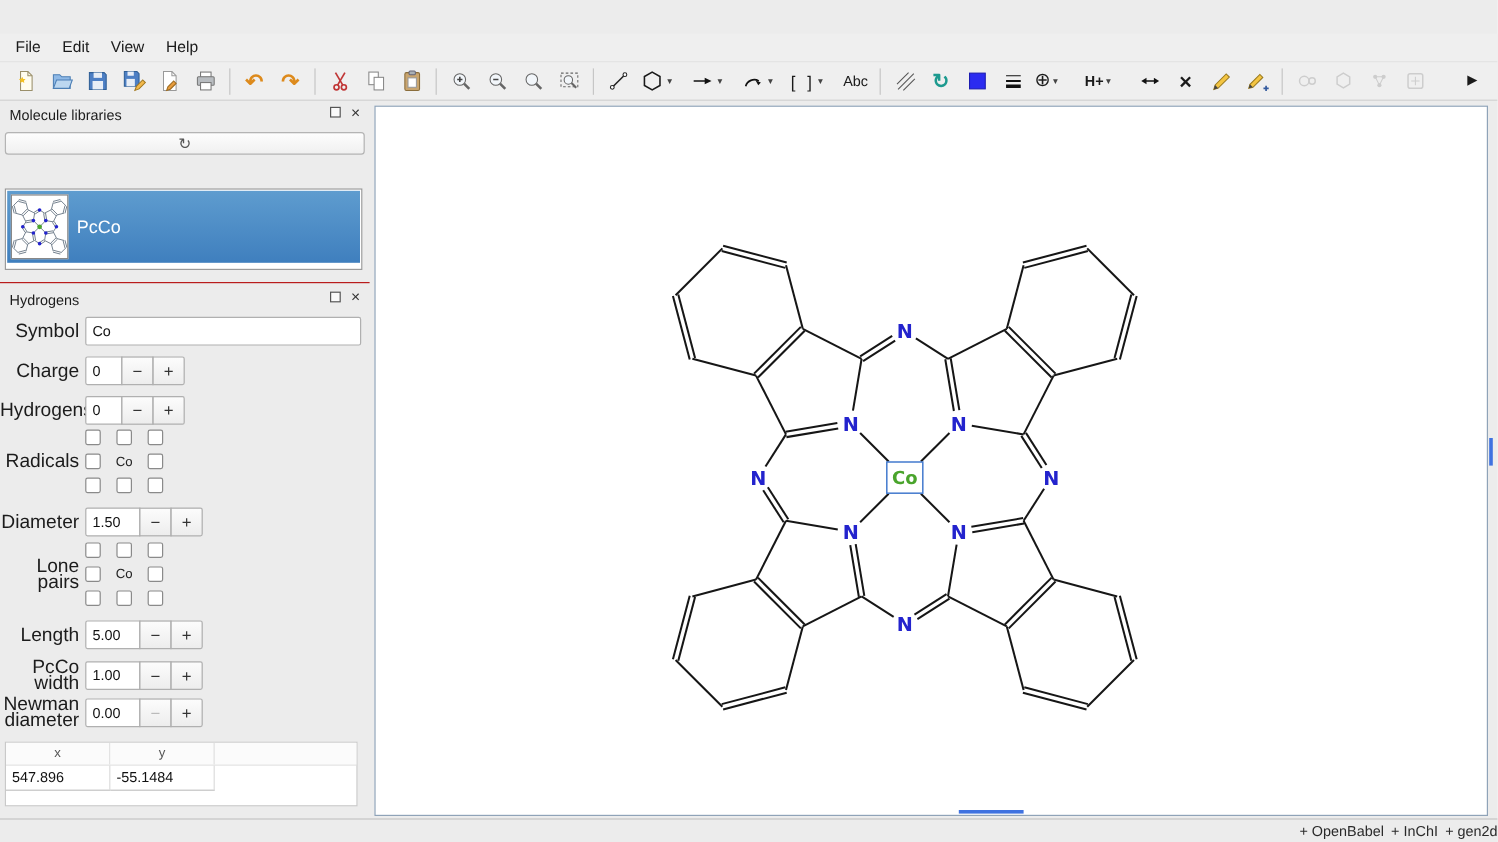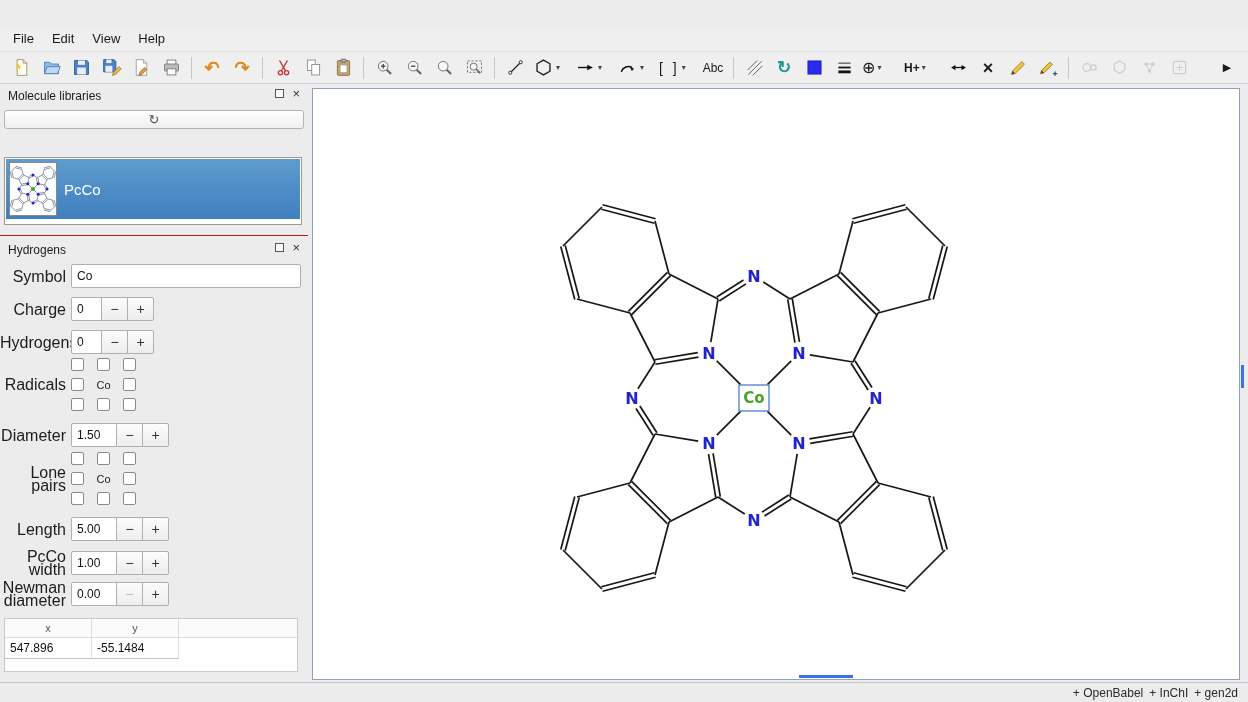--- a/index.html
+++ b/index.html
@@ -66,21 +66,21 @@
   .cval .ccell { height:21px; font-size:12px; color:#111; padding-left:5px; border-bottom:1px solid #c3c3c3; }
   .ccell.rest { flex:1; border-right:none; border-bottom:none; }
 
   
   .canvas { position:absolute; left:312px; top:88px; width:928px; height:592px; background:#ffffff; border:1px solid #8fa3b8; }
   .canvas svg { position:absolute; left:0; top:0; }
   .hthumb { position:absolute; left:486px; top:586px; width:54px; height:3px; background:#3f72e0; }
   .vthumb { position:absolute; left:1241px; top:365px; width:3px; height:23px; background:#3f72e0; }
 
   
-  .statusbar { position:absolute; left:0; top:682px; width:1248px; height:20px; background:#ececec; border-top:1px solid #c4c4c4; display:flex; align-items:center; justify-content:flex-end; padding-right:10px; gap:6px; }
+  .statusbar { position:absolute; left:0; top:682px; width:1248px; height:20px; background:#ececec; border-top:1px solid #c4c4c4; display:flex; align-items:center; justify-content:flex-end; gap:6px; }
   .badge { font-size:12px; color:#2a2a2a; }
 </style>
 </head>
 <body>
 
 <div id="app">
 
 
   <div class="menubar" id="menubar">
       <span class="menuitem">File</span>

